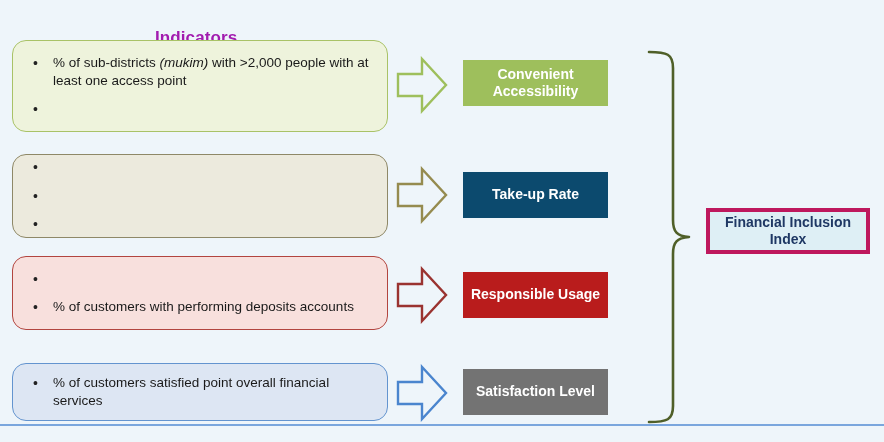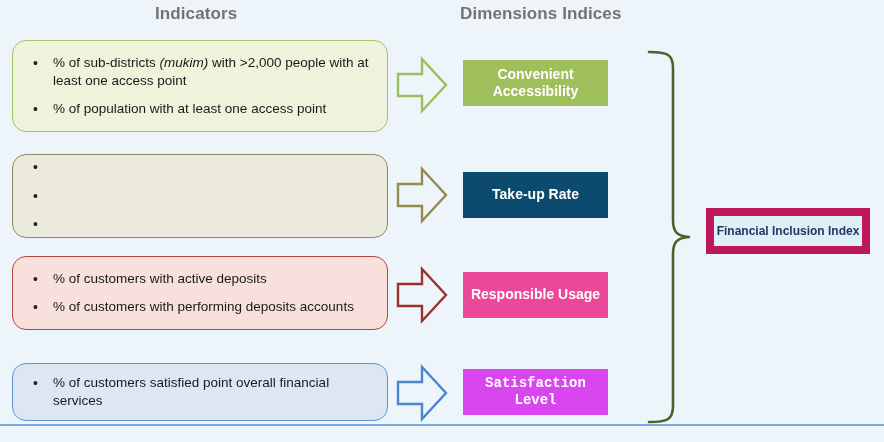--- a/index.html
+++ b/index.html
@@ -19,23 +19,24 @@
     left: 0; top: 0;
     width: 884px;
     height: 442px;
   }
 
   
   .heading {
     position: absolute;
     font-size: 17px;
     font-weight: bold;
-    color: #737373;
+    color: #a21caf;
     letter-spacing: 0.1px;
     white-space: nowrap;
+    margin-top: 24px;
   }
   #heading-indicators { left: 155px; top: 4px; }
   #heading-dimensions { left: 460px; top: 4px; }
 
   
   .indicator-box {
     position: absolute;
     left: 12px;
     width: 376px;
     box-sizing: border-box;
@@ -101,48 +102,48 @@
     justify-content: center;
     text-align: center;
     color: #ffffff;
     font-size: 14px;
     font-weight: bold;
     line-height: 1.22;
     box-sizing: border-box;
   }
   #dimension-box-1 { top: 60px;  background: #9ebf5c; }
   #dimension-box-2 { top: 172px; background: #0c4a6e; }
-  #dimension-box-3 { top: 272px; background: #ec4899; }
-  #dimension-box-4 { top: 369px; background: #d946ef; font-family: Liberation Mono, monospace; }
+  #dimension-box-3 { top: 272px; background: #b91c1c; }
+  #dimension-box-4 { top: 369px; background: #737373; }
 
   
   #brace {
     position: absolute;
     left: 645px;
     top: 48px;
     width: 58px;
     height: 378px;
   }
 
   
   #fii-box {
     position: absolute;
     left: 706px;
     top: 208px;
     width: 164px;
     height: 46px;
     box-sizing: border-box;
     background: #deeff5;
-    border: 8px solid #be185d;
+    border: 4px solid #be185d;
     display: flex;
     align-items: center;
     justify-content: center;
     text-align: center;
     color: #1f3864;
-    font-size: 12px;
+    font-size: 14px;
     font-weight: bold;
     line-height: 1.25;
   }
 
   
   #bottom-rule {
     position: absolute;
     left: 0;
     top: 424px;
     width: 884px;
@@ -150,30 +151,28 @@
     background: #7aa6dd;
   }
 </style>
 </head>
 <body>
 
 <div class="stage">
 
   <div class="heading" id="heading-indicators">Indicators</div>
 
-  <div class="heading" id="heading-dimensions">Dimensions Indices</div>
 
   <div class="indicator-box green" id="indicator-box-1">
     <div class="bullet-row">
       <span class="bullet-dot">•</span>
       <span class="bullet-text">% of sub-districts <i>(mukim)</i> with &gt;2,000 people with at least one access point</span>
     </div>
     <div class="bullet-row">
       <span class="bullet-dot">•</span>
-      <span class="bullet-text">% of population  with at least one access point</span>
     </div>
   </div>
 
   <div class="arrow" id="arrow-1">
     <svg viewBox="0 0 52 58" width="52" height="58">
       <polygon points="2,18 26,18 26,3 50,29 26,55 26,40 2,40" fill="none" stroke="#9ebf5c" stroke-width="2.4" stroke-linejoin="miter"></polygon>
     </svg>
   </div>
 
   <div class="dimension-box" id="dimension-box-1">Convenient Accessibility</div>
@@ -194,21 +193,20 @@
     <svg viewBox="0 0 52 58" width="52" height="58">
       <polygon points="2,18 26,18 26,3 50,29 26,55 26,40 2,40" fill="none" stroke="#958b4f" stroke-width="2.4" stroke-linejoin="miter"></polygon>
     </svg>
   </div>
 
   <div class="dimension-box" id="dimension-box-2">Take-up Rate</div>
 
   <div class="indicator-box red" id="indicator-box-3">
     <div class="bullet-row">
       <span class="bullet-dot">•</span>
-      <span class="bullet-text">% of customers with active deposits</span>
     </div>
     <div class="bullet-row">
       <span class="bullet-dot">•</span>
       <span class="bullet-text">% of customers with performing deposits accounts</span>
     </div>
   </div>
 
   <div class="arrow" id="arrow-3">
     <svg viewBox="0 0 52 58" width="52" height="58">
       <polygon points="2,18 26,18 26,3 50,29 26,55 26,40 2,40" fill="none" stroke="#9a3330" stroke-width="2.4" stroke-linejoin="miter"></polygon>

